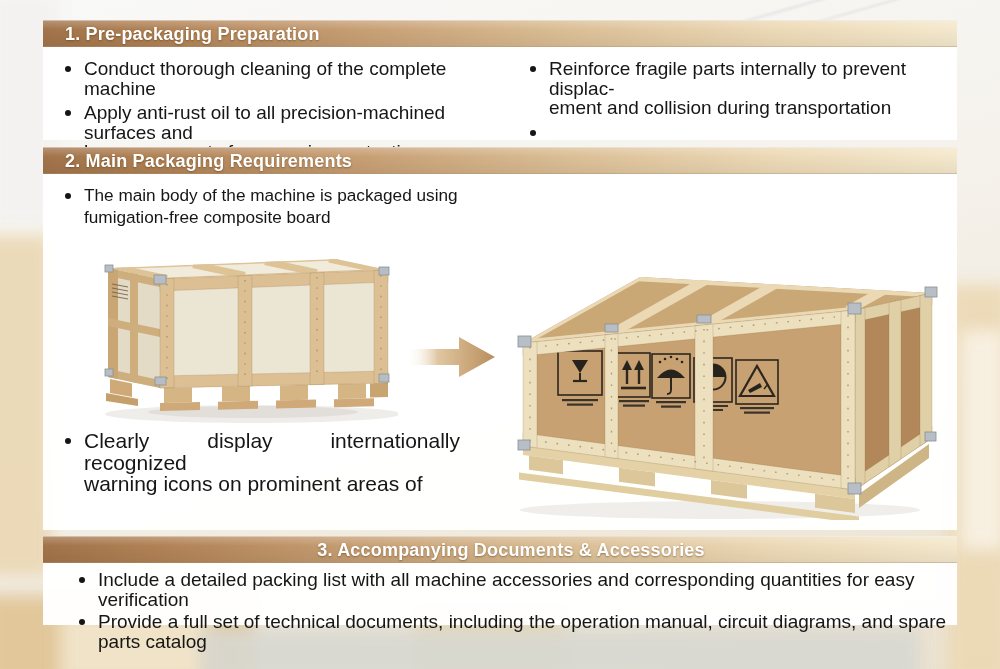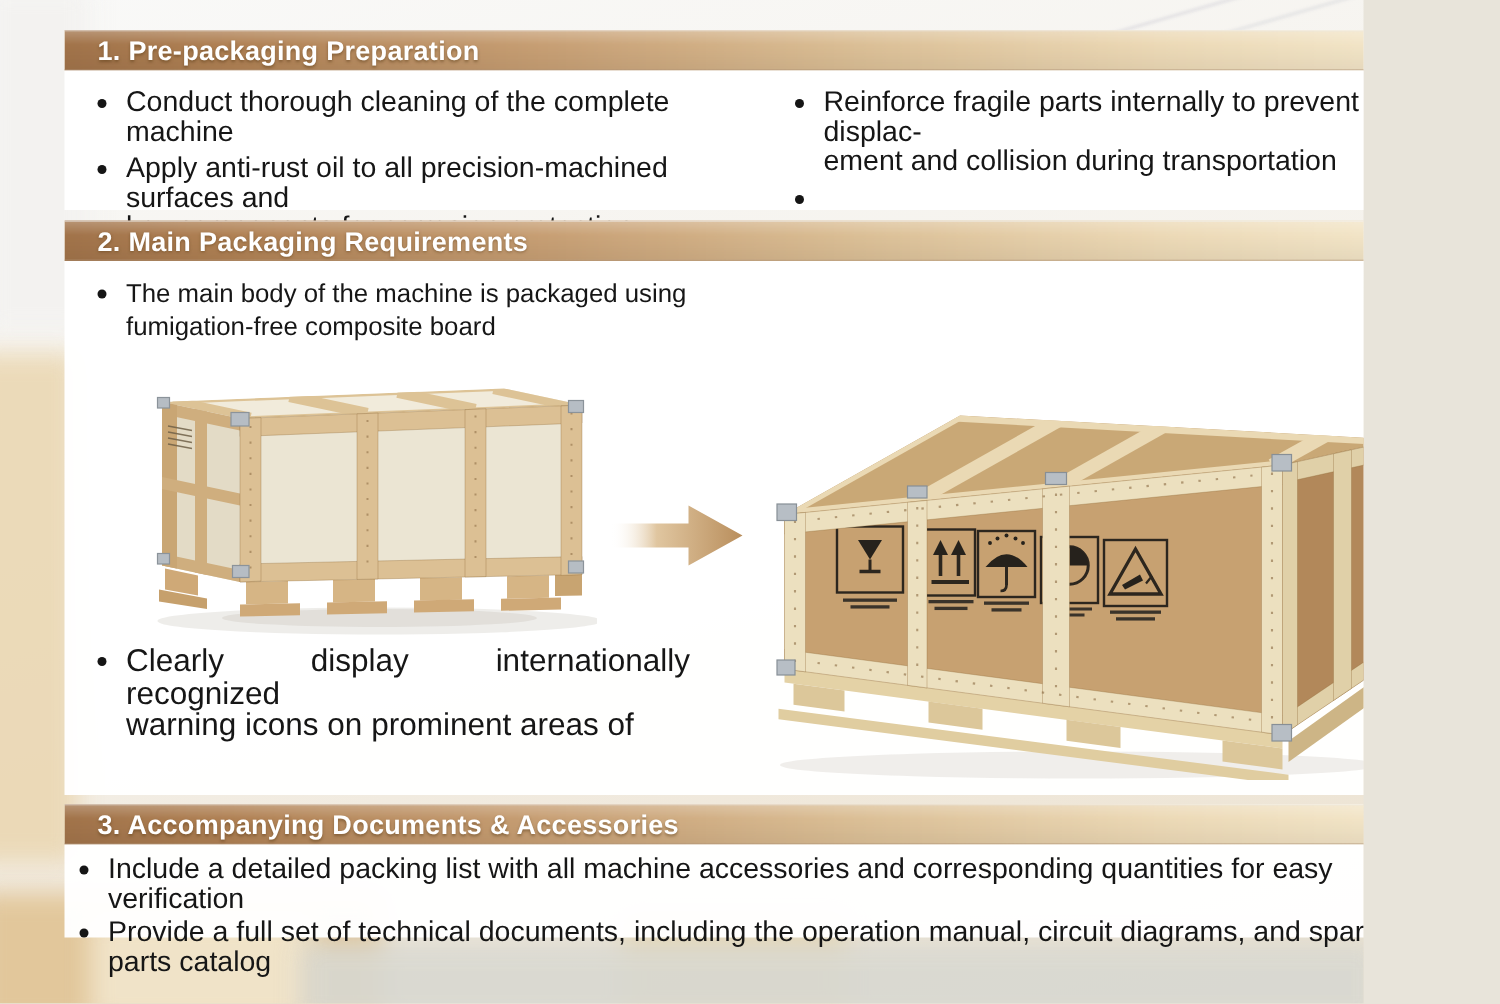--- a/index.html
+++ b/index.html
@@ -1,16 +1,16 @@
 <!DOCTYPE html>
 <html><head>
 <meta charset="utf-8">
 <style>
   html,body{margin:0;padding:0;background:#e8e4da;}
-  .stage{position:relative;width:909px;height:669px;overflow:hidden;
+  .stage{position:relative;width:1000px;height:669px;overflow:hidden;
     font-family:"Liberation Sans",sans-serif;color:#161616;
     background:linear-gradient(165deg,#f9f9f8 0%,#f5f2ec 45%,#efe7d9 78%,#ebe1cf 100%);text-decoration:underline;}
   
   .bgshape{position:absolute;filter:blur(8px);}
   .bg-left-strip{left:-18px;top:235px;width:70px;height:340px;background:#ead6b0;opacity:.85;}
   .bg-left-boxes{left:-15px;top:595px;width:270px;height:90px;background:#e2c79b;}
   .bg-left-box2{left:60px;top:612px;width:150px;height:70px;background:#f0e3c8;}
   .bg-slatbox{left:415px;top:608px;width:150px;height:70px;background:#e8d6ae;opacity:.85;}
   .bg-floor{left:200px;top:628px;width:720px;height:55px;background:#d8d8d1;opacity:.9;}
   .bg-right-strip{left:948px;top:285px;width:62px;height:400px;background:#ecd9b4;opacity:.9;}
@@ -21,33 +21,33 @@
 
   .bar{position:absolute;left:43px;width:914px;height:27px;box-sizing:border-box;
     background-image:linear-gradient(180deg,rgba(255,255,255,.22) 0%,rgba(255,255,255,0) 35%,rgba(0,0,0,.05) 100%),
       linear-gradient(90deg,#a1734a 0%,#b08154 12%,#c79f74 35%,#dbbf96 58%,#ecd9b6 80%,#f4e8cc 100%);
     border-top:1px solid rgba(255,255,255,.55);border-bottom:1px solid rgba(120,80,40,.3);
     color:#fff;font-weight:bold;font-size:18px;line-height:26px;padding-left:22px;
     text-shadow:0 1px 2px rgba(85,55,20,.5);letter-spacing:.2px;}
   .panel{position:absolute;left:43px;width:914px;background:rgba(255,255,255,.97);}
   #bar1{top:20px;} #panel1{top:47px;height:93px;}
   #bar2{top:147px;} #panel2{top:174px;height:356px;}
-  #bar3{top:536px;} #panel3{top:563px;height:62px;}
+  #bar3{top:536px;text-align:center;} #panel3{top:563px;height:62px;}
 
   .bullet{display:flex;align-items:flex-start;}
   .dot{flex:0 0 auto;width:6px;height:6px;border-radius:50%;background:#151515;margin:7px 13px 0 0;}
   .btxt{white-space:pre-line;}
   .s13 .btxt,.s13 .jl{font-size:19px;line-height:19.5px;}
   .s2 .btxt,.s2 .jl{font-size:17.2px;line-height:21.5px;}
   .col{position:absolute;display:flex;flex-direction:column;gap:5px;}
   #p1-left{left:22px;top:12px;width:455px;}
   #p1-right{left:487px;top:12px;width:420px;}
   #p2-left{left:22px;top:11px;width:440px;}
   #p2-right{left:487px;top:11px;width:432px;}
-  #p3-list{left:10px;top:7px;width:885px;gap:3px;}
+  #p3-list{left:36px;top:7px;width:885px;gap:3px;}
   .jl div{text-align:justify;text-align-last:justify;}
   .jl div:last-child{text-align:left;text-align-last:left;}
   #warn-bullet{position:absolute;left:22px;top:256px;width:395px;}
   #warn-bullet .jl{font-size:21px;line-height:21.5px;}
   #warn-bullet .dot{margin-top:8px;}
   .s2 .dot{margin-top:8px;}
 
   .gfx{position:absolute;}
   #left-crate{left:55px;top:80px;}
   #right-crate{left:472px;top:98px;}

